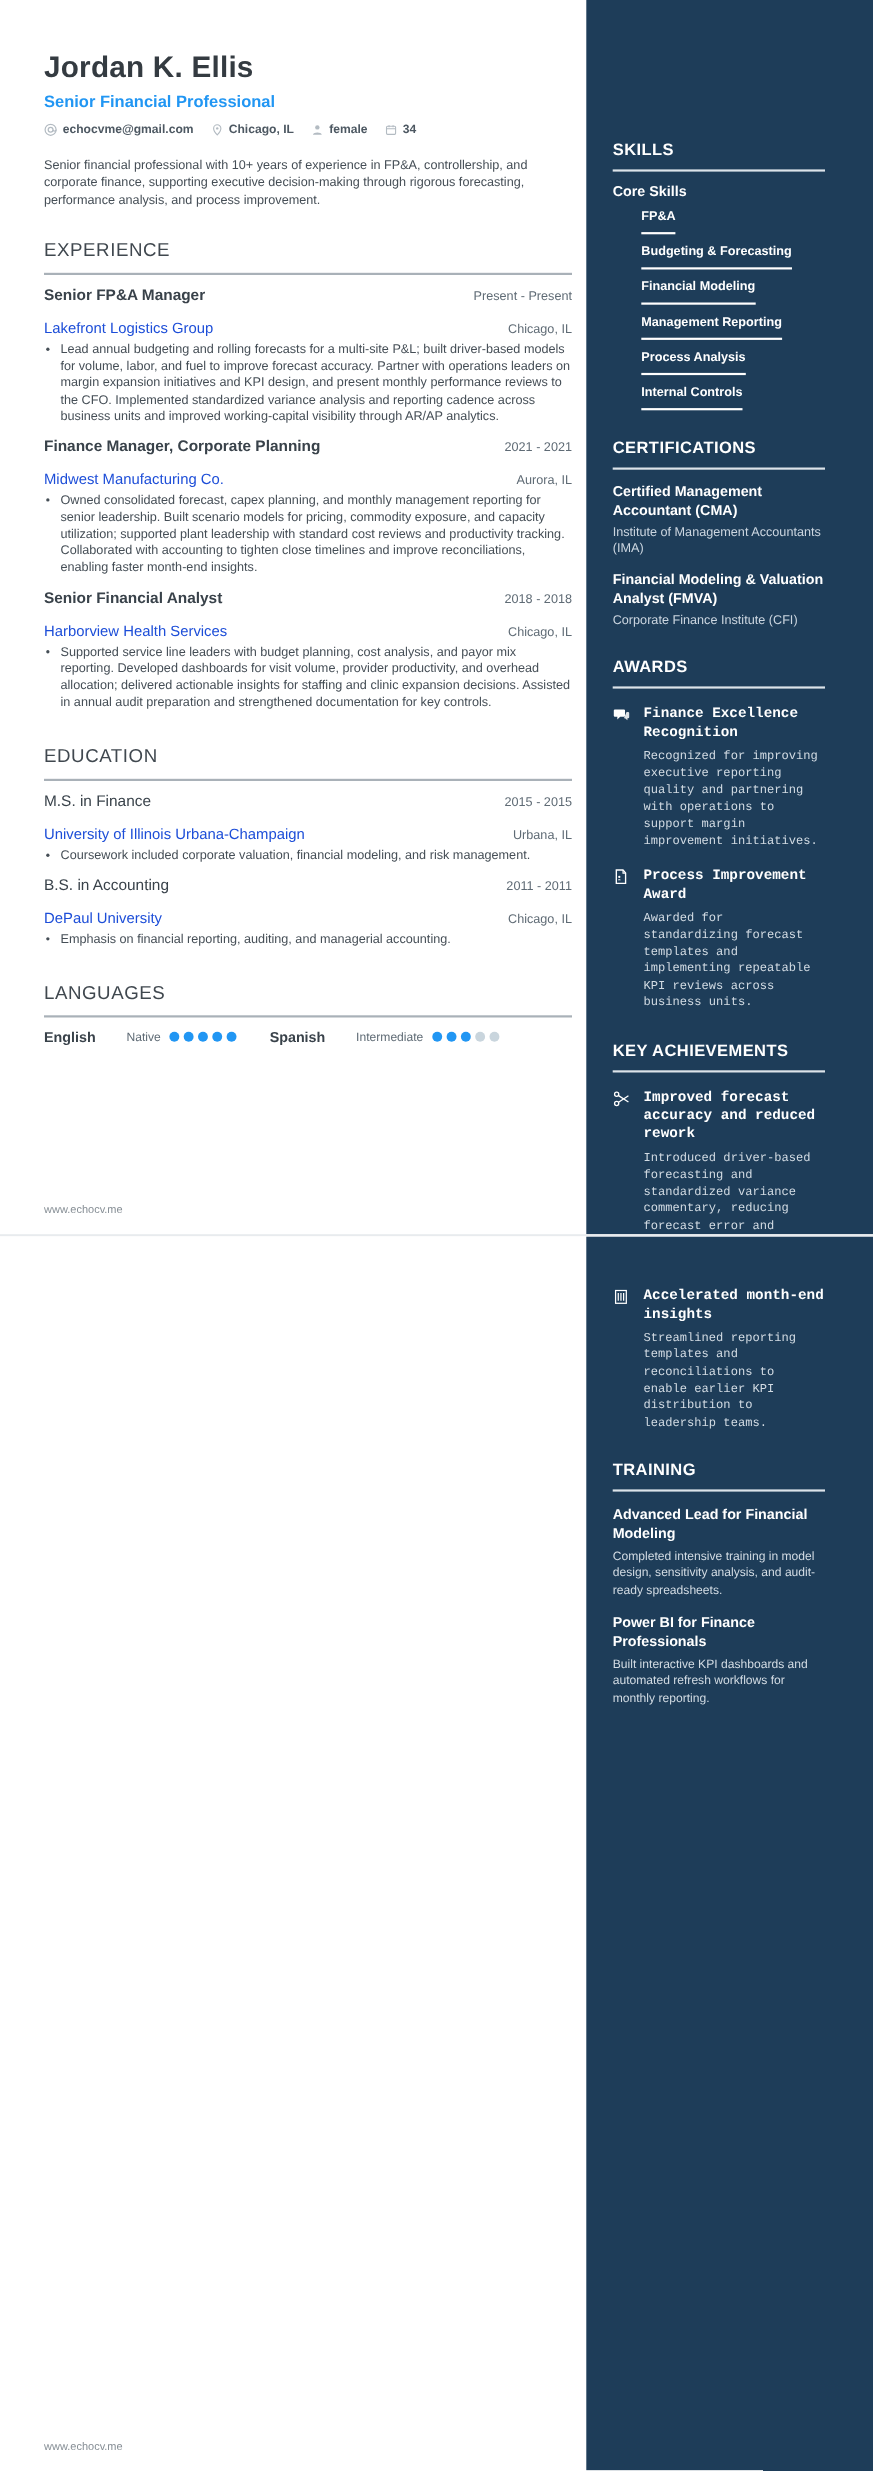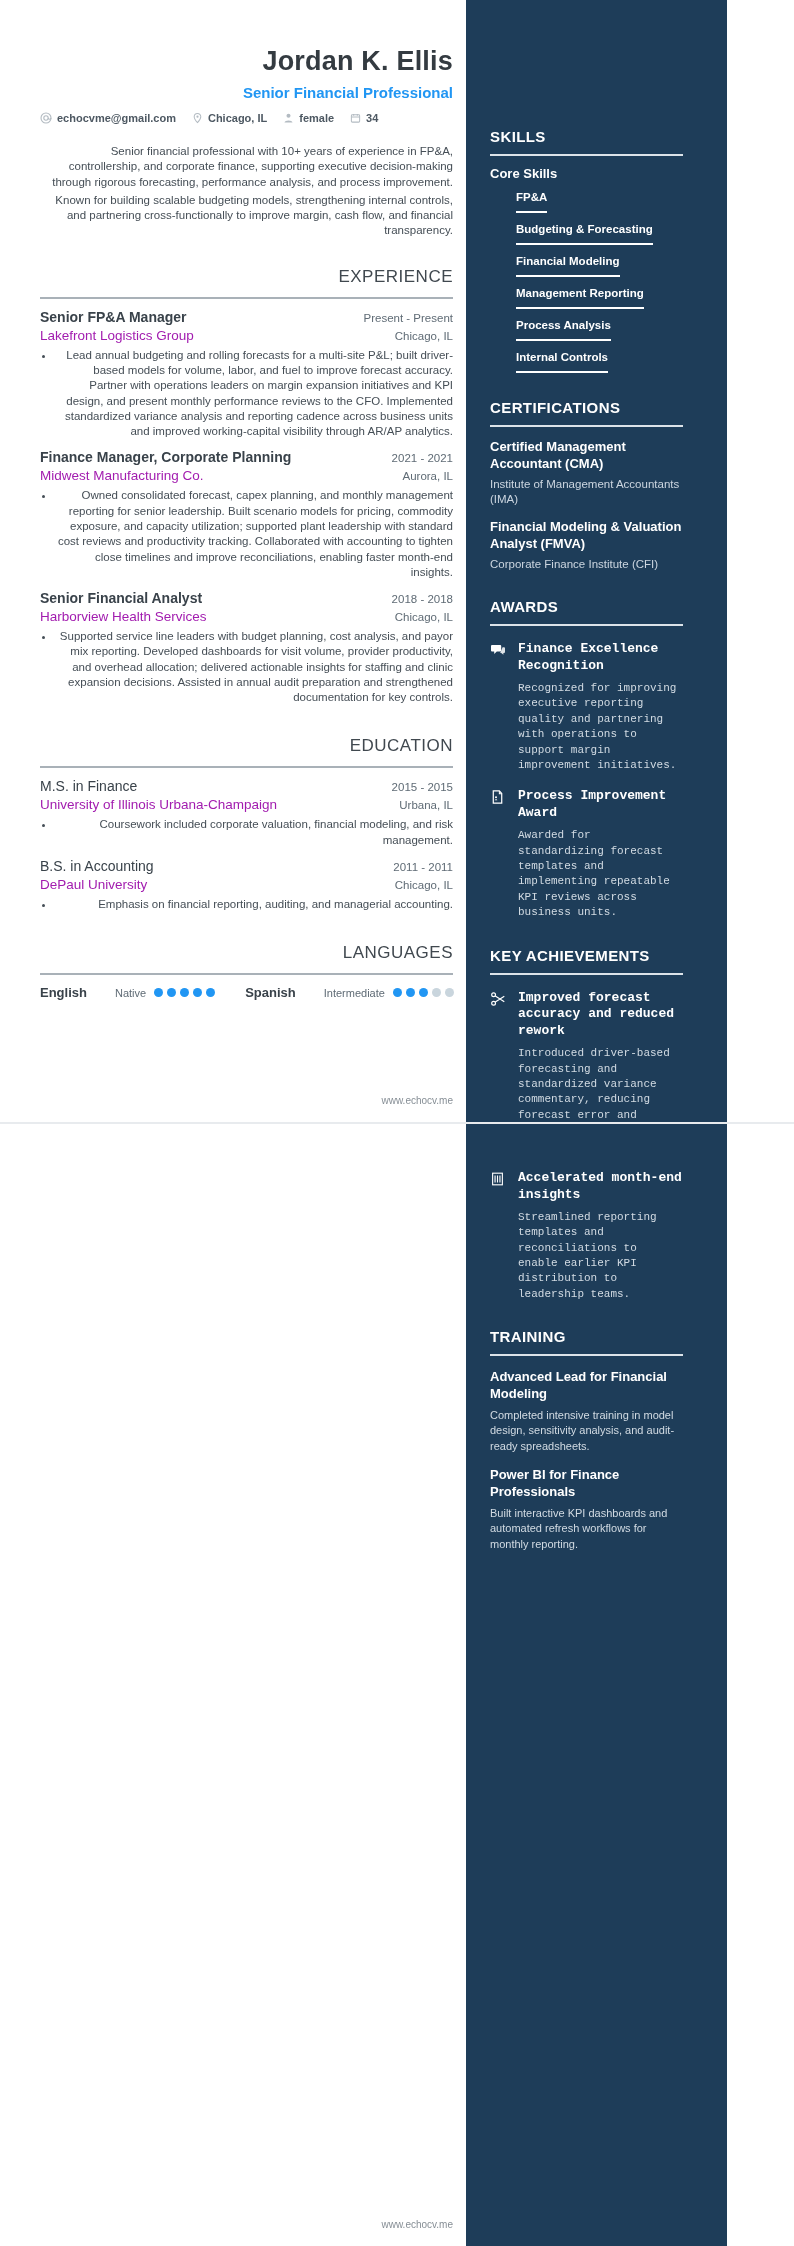--- a/index.html
+++ b/index.html
@@ -1,37 +1,37 @@
 <!DOCTYPE html>
 <html><head>
 <meta charset="utf-8">
 <style>
   html,body{margin:0;padding:0;}
   body{width:794px;background:#ffffff;font-family:"Liberation Sans",sans-serif;color:#3e474f;}
   .page{display:flex;height:1122px;overflow:hidden;background:#fff;}
   .page-gap{height:2px;background:#e8ebee;}
   
-  .main{width:466px;box-sizing:border-box;padding:46px 13px 16px 40px;display:flex;flex-direction:column;text-align:right;}
+  .main{width:533px;box-sizing:border-box;padding:46px 13px 16px 40px;display:flex;flex-direction:column;}
   .main.page2{padding-top:20px;}
   .name{font-size:27px;font-weight:bold;color:#343b41;margin:0;letter-spacing:.2px;}
   .headline{font-size:15px;font-weight:bold;color:#2196F3;margin-top:7px;}
   .contact{display:flex;align-items:center;gap:16px;margin-top:11px;font-size:11px;font-weight:bold;color:#4d5862;}
   .citem{display:flex;align-items:center;gap:5px;}
   .cicon{color:#b3bbc2;display:inline-flex;align-items:center;}
   .cicon svg{display:block;}
   .sec{margin-top:25px;}
   .sec.first{margin-top:20px;}
   .sec-h{font-size:17px;font-weight:normal;color:#40484f;letter-spacing:.5px;border-bottom:2px solid #a9b1b8;padding-bottom:10px;margin:0 0 8px 0;}
   .para{font-size:11.5px;line-height:1.33;color:#454e56;margin:0 0 3px 0;}
   .entry{margin-top:10px;margin-bottom:6px;}
   .erow{display:flex;justify-content:space-between;align-items:baseline;}
   .etitle{font-size:14px;font-weight:bold;color:#39424a;}
   .etitle.light{font-weight:normal;font-size:14px;}
   .edate{font-size:11.5px;color:#5f6b75;white-space:nowrap;}
-  .ecompany{font-size:13.5px;color:#a21caf;margin-top:3px;}
+  .ecompany{font-size:13.5px;color:#1d4ed8;margin-top:15px;}
   .eloc{font-size:11.5px;color:#5f6b75;}
   .ebullets{margin:5px 0 0 0;padding-left:15px;}
   .ebullets li{font-size:11.5px;line-height:1.33;color:#454e56;}
   .lang-row{display:flex;align-items:center;gap:30px;margin-top:10px;}
   .lang{display:flex;align-items:center;}
   .lang-name{font-size:13px;font-weight:bold;color:#39424a;margin-right:28px;}
   .lang-level{font-size:11px;color:#5f6b75;margin-right:8px;}
   .dots{display:flex;gap:4px;}
   .dot{width:9px;height:9px;border-radius:50%;background:#c9d5dd;}
   .dot.filled{background:#2196F3;}
@@ -100,21 +100,20 @@
               <rect x="1.5" y="2.5" width="9" height="8" rx="1"></rect>
               <path d="M1.5 5h9M4 1.5v2M8 1.5v2"></path>
             </svg>
         </span>
         <span>34</span>
       </span>
     </div>
 
     <div class="sec first">
       <p class="para">Senior financial professional with 10+ years of experience in FP&amp;A, controllership, and corporate finance, supporting executive decision-making through rigorous forecasting, performance analysis, and process improvement.</p>
-      <p class="para">Known for building scalable budgeting models, strengthening internal controls, and partnering cross-functionally to improve margin, cash flow, and financial transparency.</p>
     </div>
 
     <div class="sec">
       <h2 class="sec-h">EXPERIENCE</h2>
 
       <div class="entry">
         <div class="erow">
           <span class="etitle">Senior FP&amp;A Manager</span>
           <span class="edate">Present - Present</span>
         </div>

